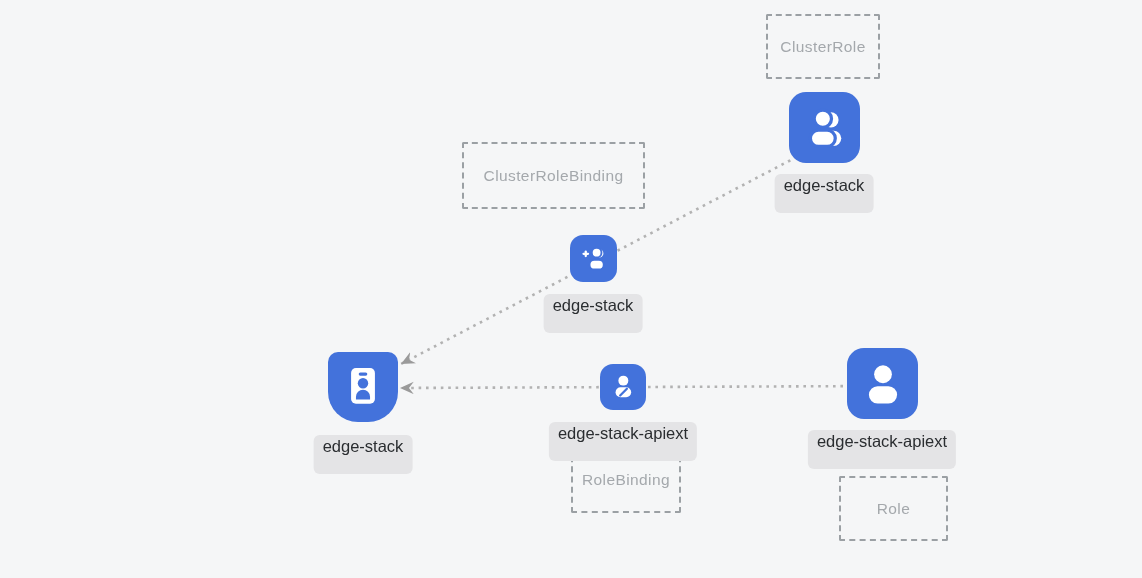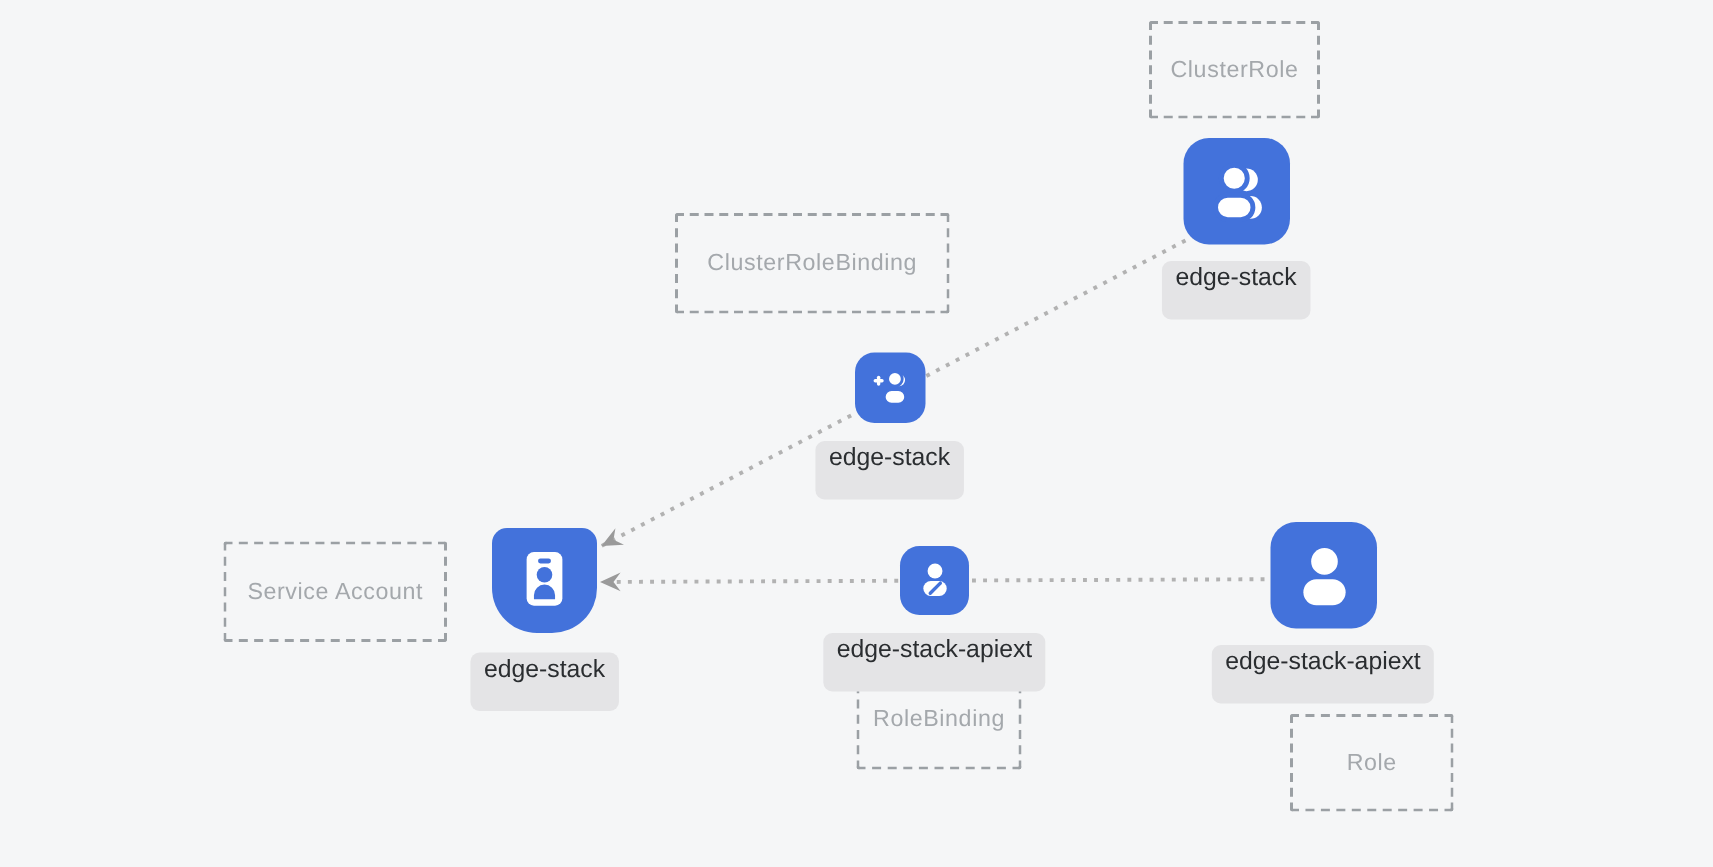--- a/index.html
+++ b/index.html
@@ -39,30 +39,27 @@
         <path d="M11 5 L0 0 L3.8 5 L0 10 Z" fill="#9a9a9a"></path>
       </marker>
     </defs>
     <line x1="810" y1="150" x2="401" y2="364" stroke="#b2b2b2" stroke-width="2.6" stroke-dasharray="2.6 4.8" marker-end="url(#arrow)"></line>
     <line x1="880" y1="386" x2="400" y2="388" stroke="#b2b2b2" stroke-width="2.6" stroke-dasharray="2.6 4.8" marker-end="url(#arrow)"></line>
   </svg>
 
   <div class="tbox" style="left:766px;top:14px;width:114px;height:65px;">
     <span>ClusterRole</span>
   </div>
-  <div class="tbox" style="left:450px;top:142px;width:183px;height:67px;">
+  <div class="tbox" style="left:462px;top:142px;width:183px;height:67px;">
     <span>ClusterRoleBinding</span>
-  </div>
-  <div class="tbox" style="left:149px;top:361px;width:149px;height:67px;">
-    <span>Service Account</span>
   </div>
   <div class="tbox" style="left:571px;top:446px;width:110px;height:67px;">
     <span>RoleBinding</span>
   </div>
-  <div class="tbox" style="left:860px;top:476px;width:109px;height:65px;">
+  <div class="tbox" style="left:839px;top:476px;width:109px;height:65px;">
     <span>Role</span>
   </div>
 
   <div class="node-icon r-big" style="left:789px;top:92px;width:71px;height:71px;">
     <span>
       <svg class="icon-svg" width="52" height="52" viewBox="0 0 48 48">
         <circle cx="29.5" cy="16.5" r="7" fill="#fff"></circle>
         <rect x="20" y="26.5" width="19" height="14" rx="7" fill="#fff"></rect>
         <circle cx="22" cy="15.5" r="8" fill="#fff" stroke="#4372db" stroke-width="3"></circle>
         <rect x="10.5" y="26" width="23" height="15" rx="7.5" fill="#fff" stroke="#4372db" stroke-width="3"></rect>

